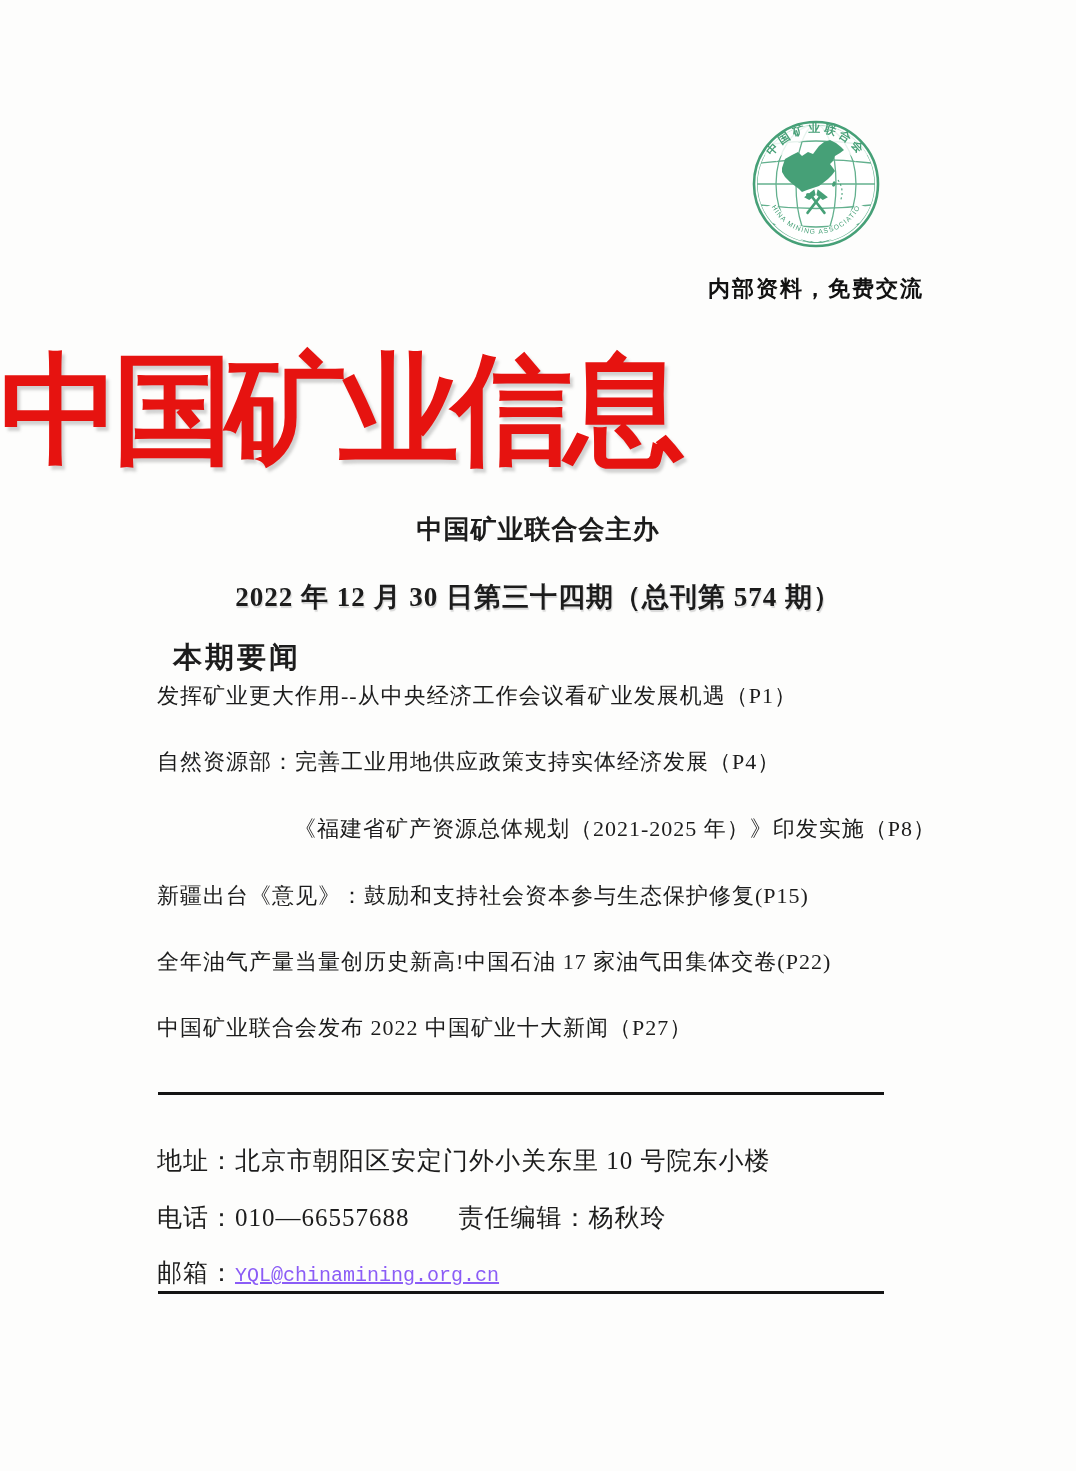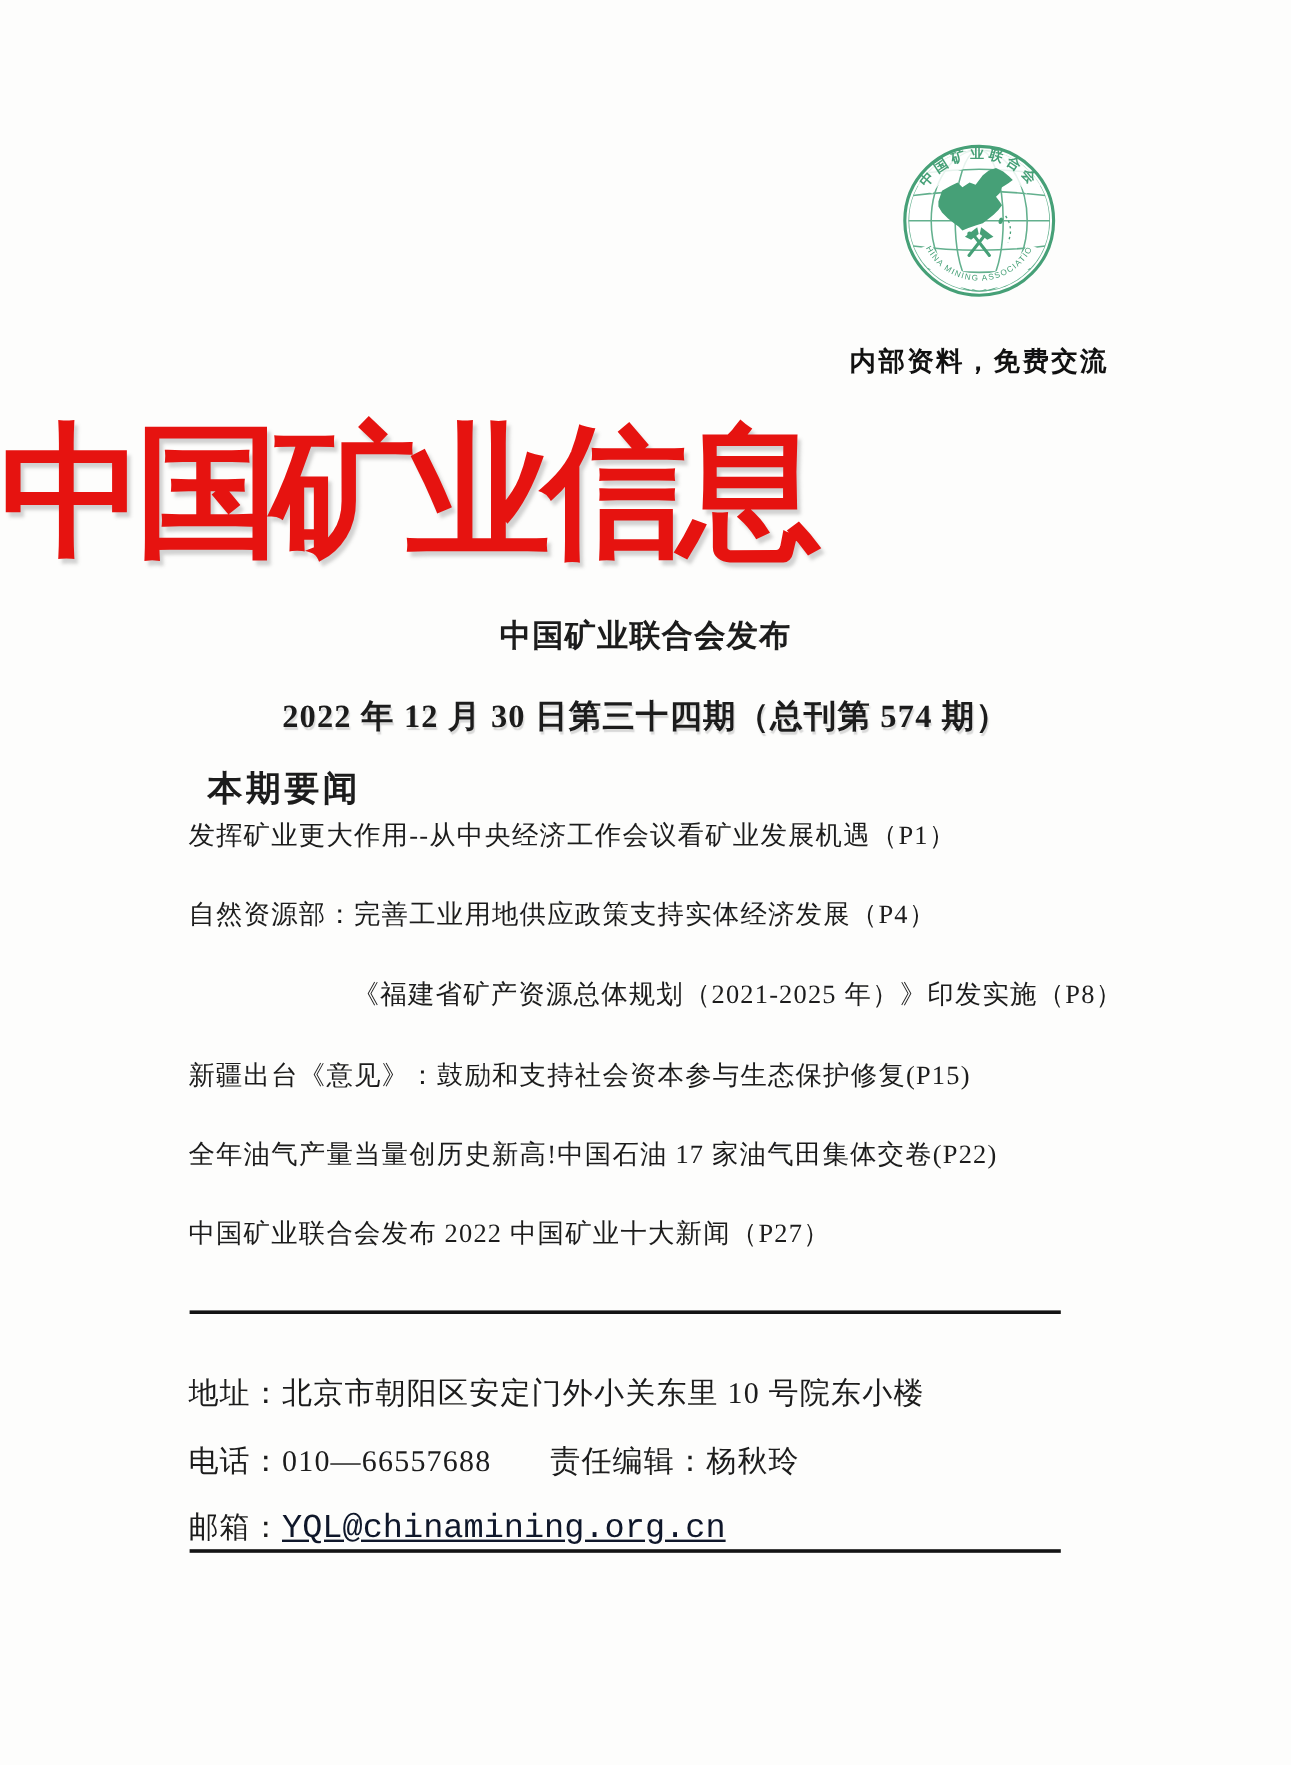--- a/index.html
+++ b/index.html
@@ -9,21 +9,21 @@
     margin:0 auto;
     background:#fdfdfc;
     overflow:hidden;
     font-family:"Liberation Serif","DejaVu Serif",serif;
     color:#1c1c1c;
   }
   
   .logo-block{position:absolute;left:700px;top:118px;width:232px;text-align:center;}
   .logo-svg{display:block;margin:0 auto;width:132px;height:132px;}
   .tagline{
-    margin-top:36px;
+    margin-top:24px;
     font-size:22px;font-weight:bold;letter-spacing:2px;
     white-space:nowrap;color:#111;
   }
   
   .title{
     position:absolute;left:0;top:348px;width:100%;
     margin:0;text-align:left;
     font-size:120px;font-weight:bold;line-height:1.05;
     letter-spacing:-7px;
     color:#e61310;
@@ -55,23 +55,23 @@
   .rule{position:absolute;left:158px;width:726px;height:3px;background:#141414;}
   .rule.top{top:1092px;}
   .rule.bottom{top:1291px;}
   
   .footer-line{position:absolute;left:157px;font-size:25px;letter-spacing:1px;white-space:nowrap;}
   .footer-line.address{top:1144px;}
   .footer-line.phone{top:1201px;}
   .footer-line.email{top:1256px;}
   .editor-label{margin-left:49px;}
   .email-link{
-    color:#0f172a;text-decoration:underline;cursor:pointer;
+    color:#8b5cf6;text-decoration:underline;cursor:pointer;
     font-family:"Liberation Mono","DejaVu Sans Mono",monospace;
-    font-size:28px;letter-spacing:0;
+    font-size:20px;letter-spacing:0;
   }
 </style>
 </head>
 <body>
 
 <div class="page">
 
   <div class="logo-block">
     <svg class="logo-svg" viewBox="0 0 132 132" aria-hidden="true">
       <defs>
@@ -122,21 +122,21 @@
       </text>
       <text font-family="Liberation Sans, DejaVu Sans, sans-serif" font-size="6.8" fill="#46a077" letter-spacing="1.1">
         <textPath href="#arcBottom" startOffset="50%" text-anchor="middle">CHINA MINING ASSOCIATION</textPath>
       </text>
     </svg>
 
     <div class="tagline">内部资料，免费交流</div>
   </div>
 
   <h1 class="title">中国矿业信息</h1>
-  <div class="organizer">中国矿业联合会发布</div>
+  <div class="organizer">中国矿业联合会主办</div>
   <div class="issue-line">2022 年 12 月 30 日第三十四期（总刊第 574 期）</div>
 
   <h2 class="highlights-heading">本期要闻</h2>
   <div class="item i0">发挥矿业更大作用--从中央经济工作会议看矿业发展机遇（P1）</div>
   <div class="item i1">自然资源部：完善工业用地供应政策支持实体经济发展（P4）</div>
   <div class="item i2">《福建省矿产资源总体规划（2021-2025 年）》印发实施（P8）</div>
   <div class="item i3">新疆出台《意见》：鼓励和支持社会资本参与生态保护修复(P15)</div>
   <div class="item i4">全年油气产量当量创历史新高!中国石油 17 家油气田集体交卷(P22)</div>
   <div class="item i5">中国矿业联合会发布 2022 中国矿业十大新闻（P27）</div>
 

